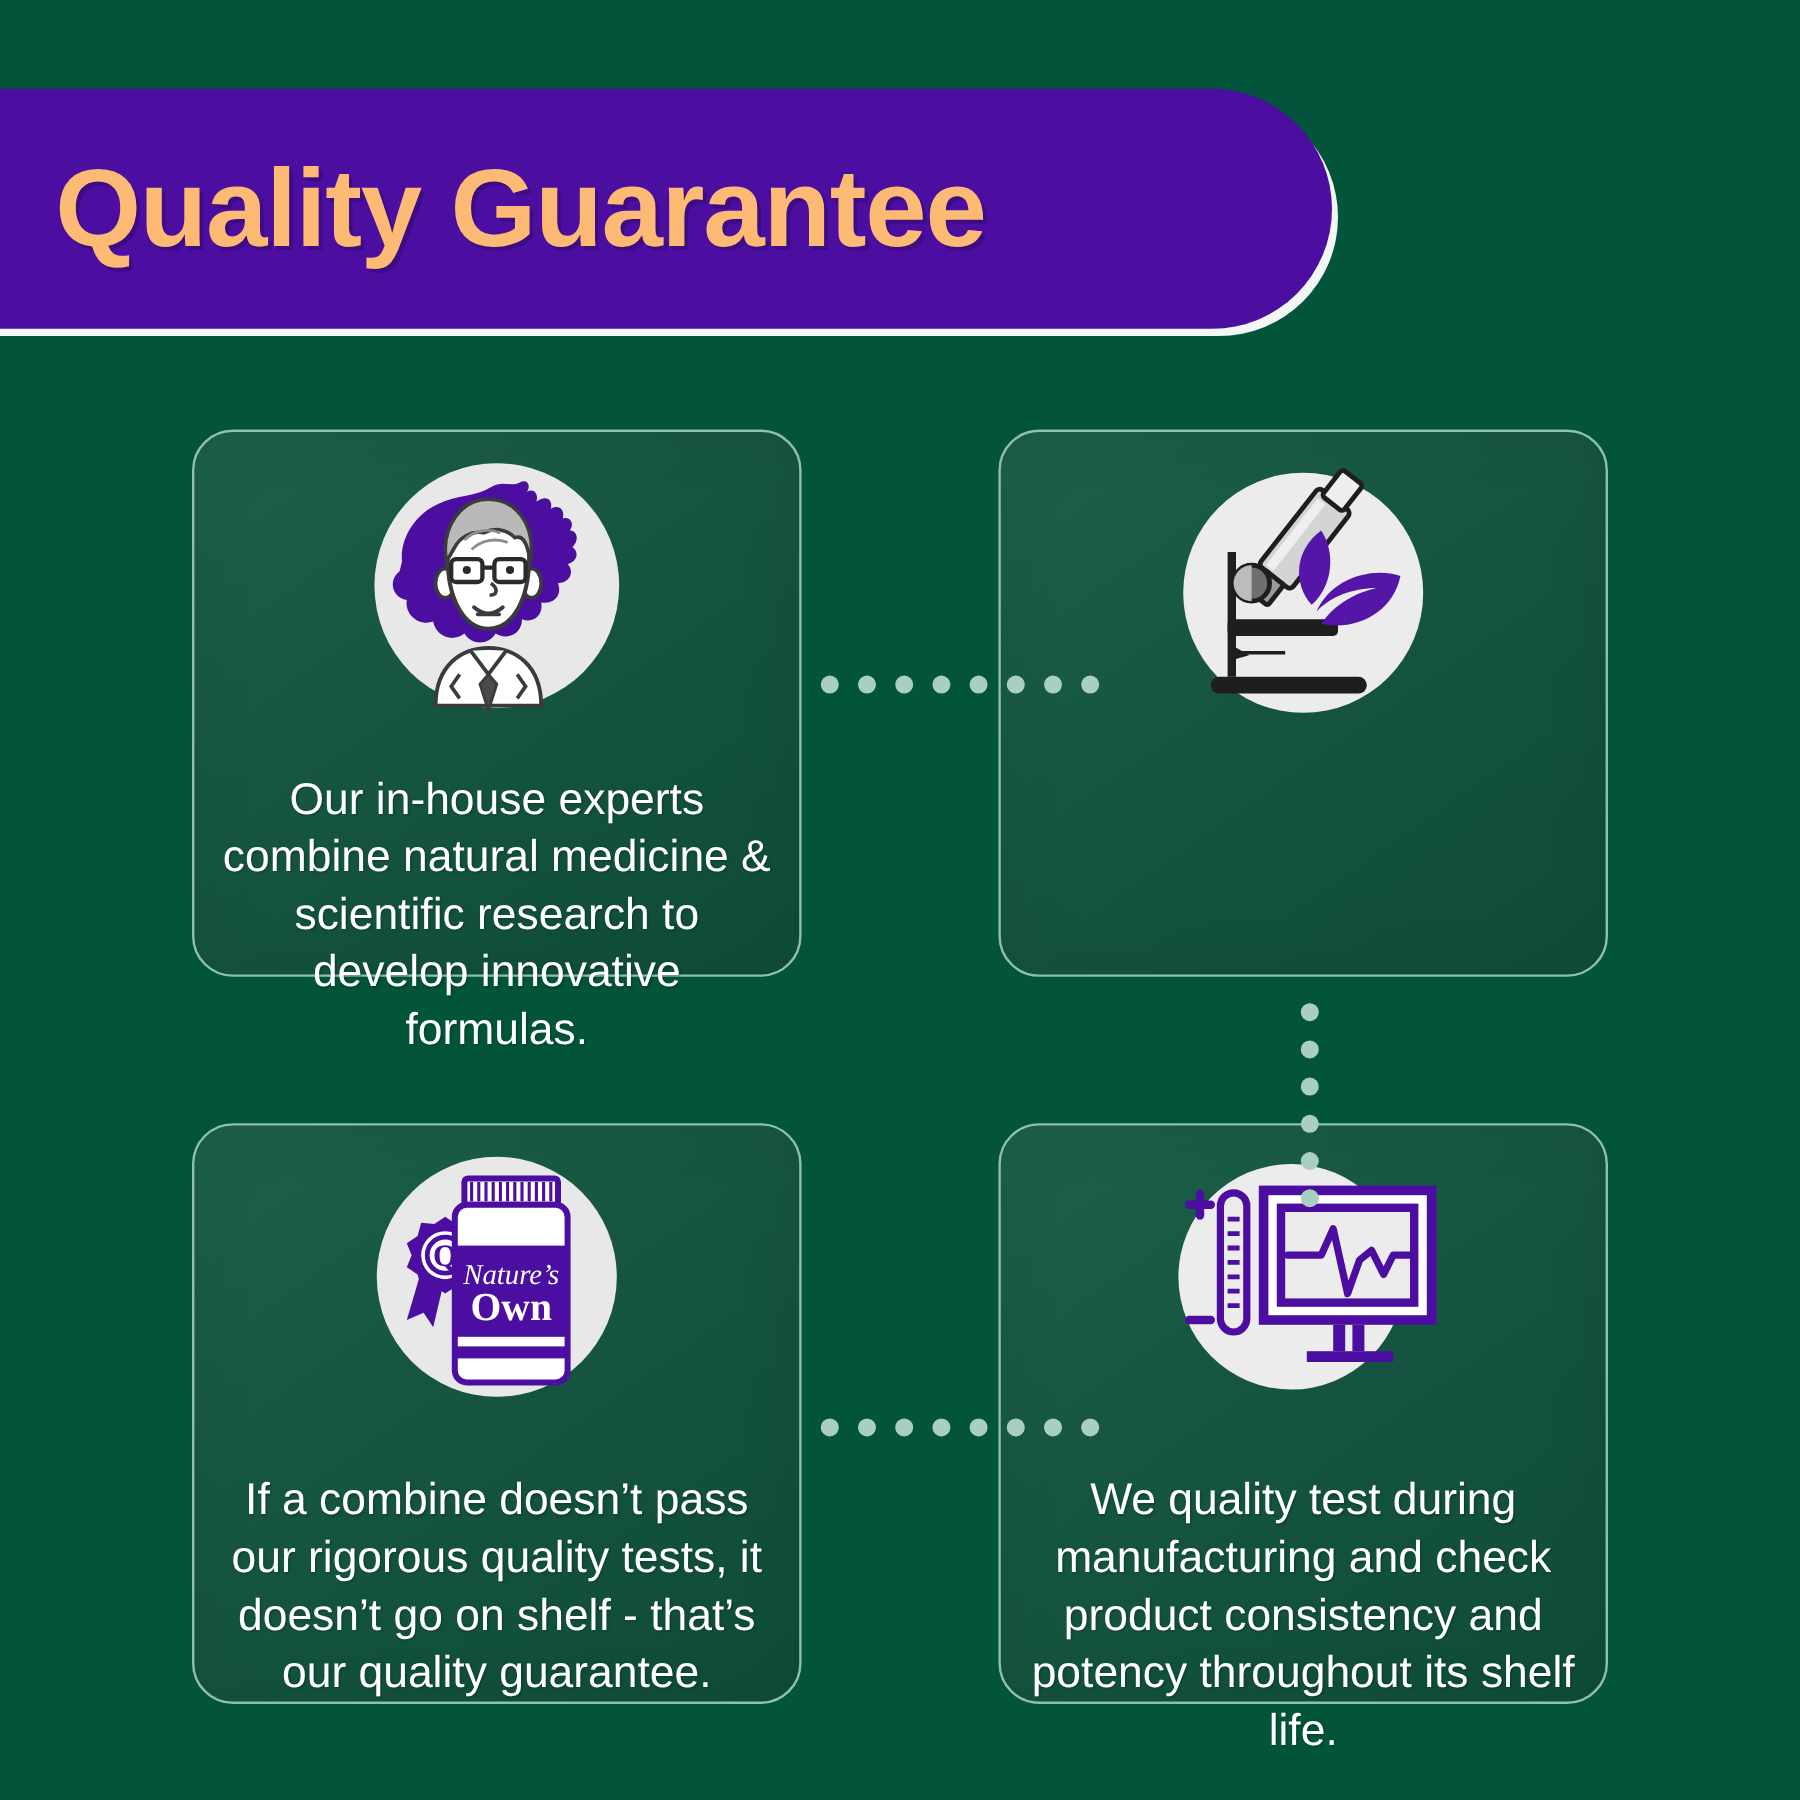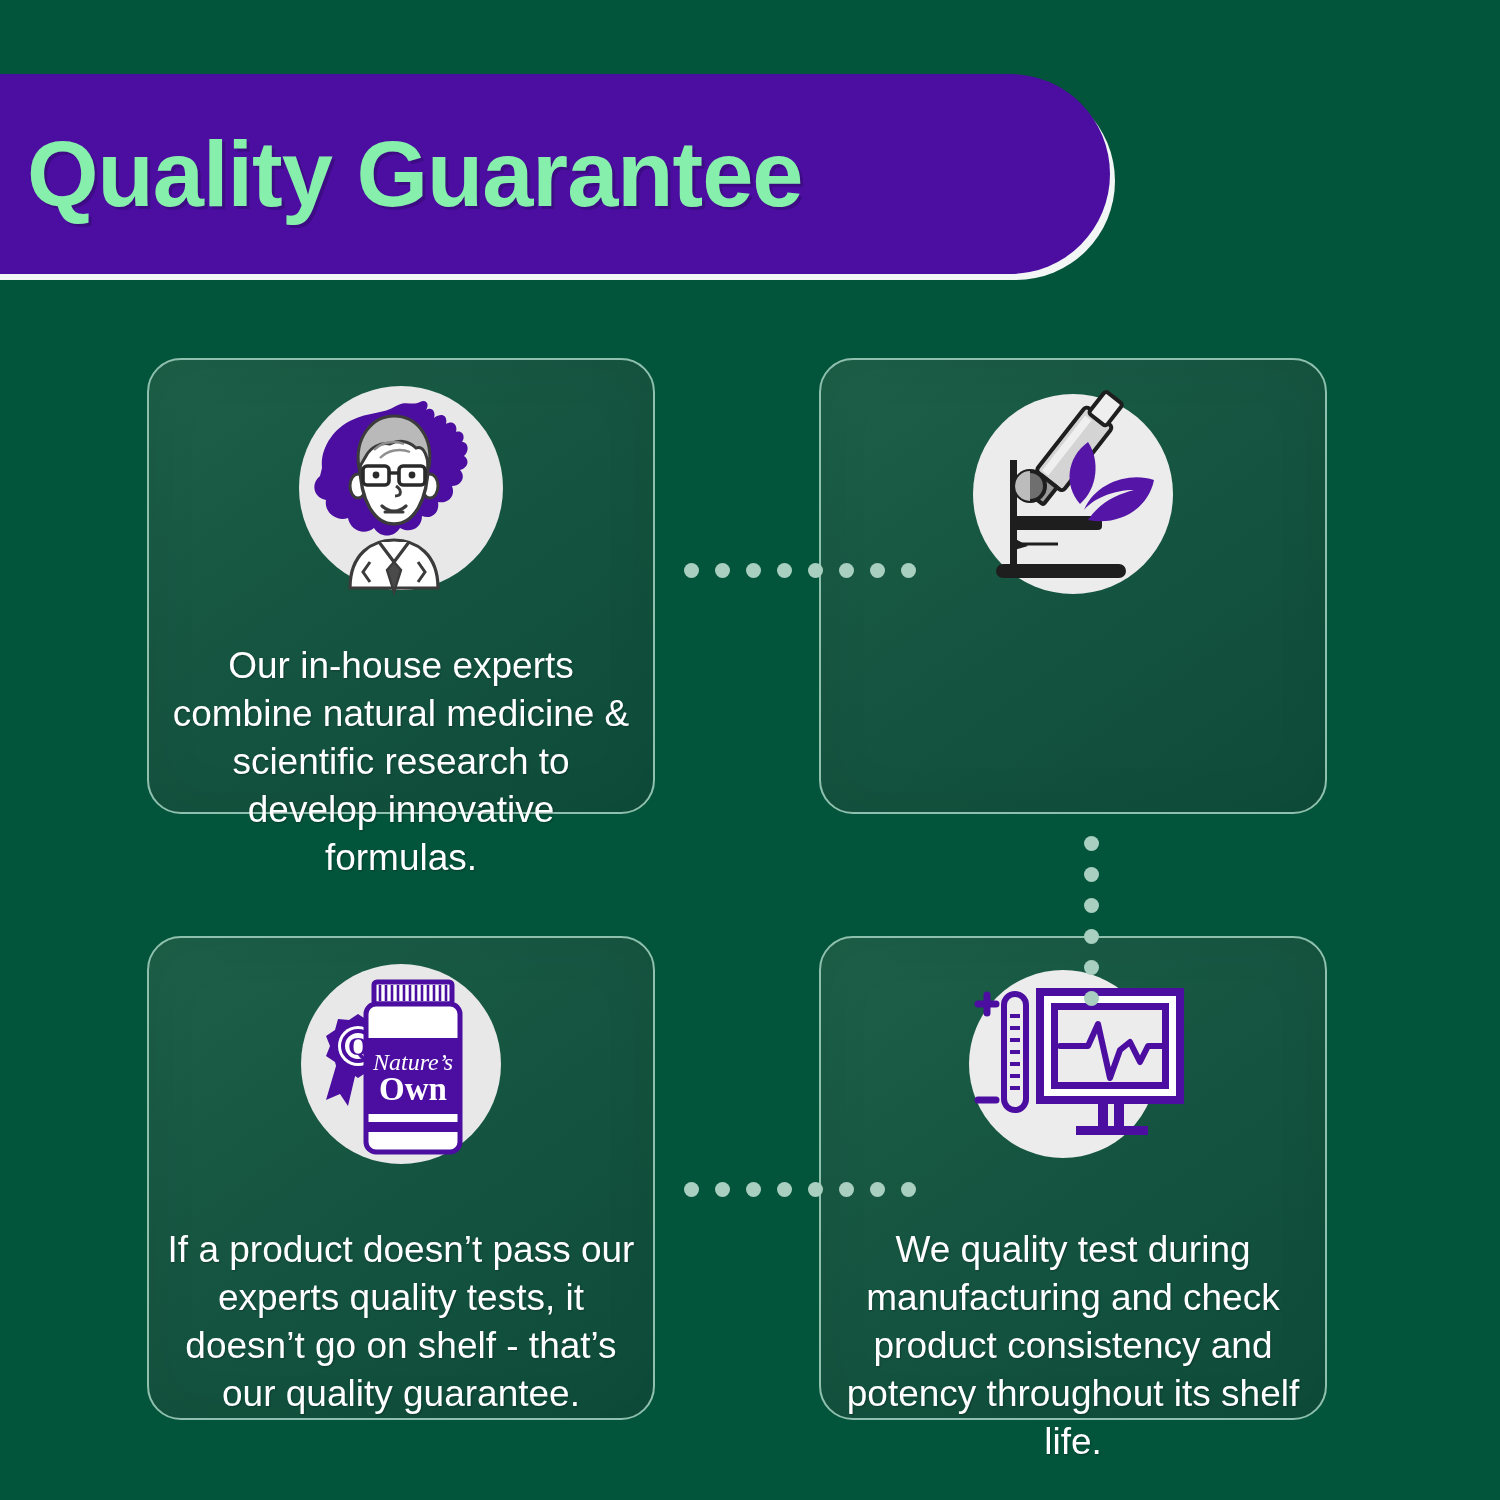--- a/index.html
+++ b/index.html
@@ -25,35 +25,35 @@
     width: 1150px;
     height: 200px;
     background: #4b0ea0;
     border-radius: 0 100px 100px 0;
     box-shadow: 6px 7px 0 -1px rgba(255,255,255,0.95);
     display: flex;
     align-items: center;
     z-index: 3;
   }
   .banner-title {
-    margin-left: 67px;
-    color: #86efac;
+    margin-left: 86px;
+    color: #fdba74;
     font-size: 92px;
     font-weight: bold;
     letter-spacing: -1px;
     line-height: 1;
     text-shadow: 3px 3px 0 rgba(0,0,0,0.18);
     white-space: nowrap;
     text-align: right;
   }
 
   
   .grid {
     position: absolute;
-    left: 147px;
+    left: 160px;
     top: 358px;
     width: 1180px;
     height: 1062px;
     display: grid;
     grid-template-columns: 508px 508px;
     grid-template-rows: 456px 484px;
     column-gap: 164px;
     row-gap: 122px;
   }
   .card {
@@ -231,21 +231,21 @@
                 <line x1="170" y1="31" x2="170" y2="47"></line>
             </g>
             <rect x="90" y="50" width="94" height="148" rx="10" fill="#ffffff" stroke="#4b0ea0" stroke-width="5"></rect>
             <rect x="90" y="84" width="94" height="76" fill="#4b0ea0"></rect>
             <rect x="90" y="168" width="94" height="10" fill="#4b0ea0"></rect>
             <text x="137" y="116" text-anchor="middle" font-family="'Liberation Serif',serif" font-size="24" font-style="italic" fill="#ffffff">Nature’s</text>
             <text x="137" y="146" text-anchor="middle" font-family="'Liberation Serif',serif" font-size="33" font-weight="bold" fill="#ffffff">Own</text>
           </g>
         </svg>
       </div>
-      <div class="card-text">If a product doesn’t pass our experts quality tests, it doesn’t go on shelf - that’s our quality guarantee.</div>
+      <div class="card-text">If a combine doesn’t pass our rigorous quality tests, it doesn’t go on shelf - that’s our quality guarantee.</div>
     </div>
 
     <div class="card card-b">
       <div class="card-icon">
         <svg viewBox="0 0 250 250" width="250" height="250" aria-hidden="true">
           <circle cx="115" cy="110" r="94" fill="#ececec"></circle>
 
           <g stroke="#4b0ea0" fill="none" stroke-width="6">
             <rect x="56" y="40" width="22" height="116" rx="11"></rect>
           </g>

